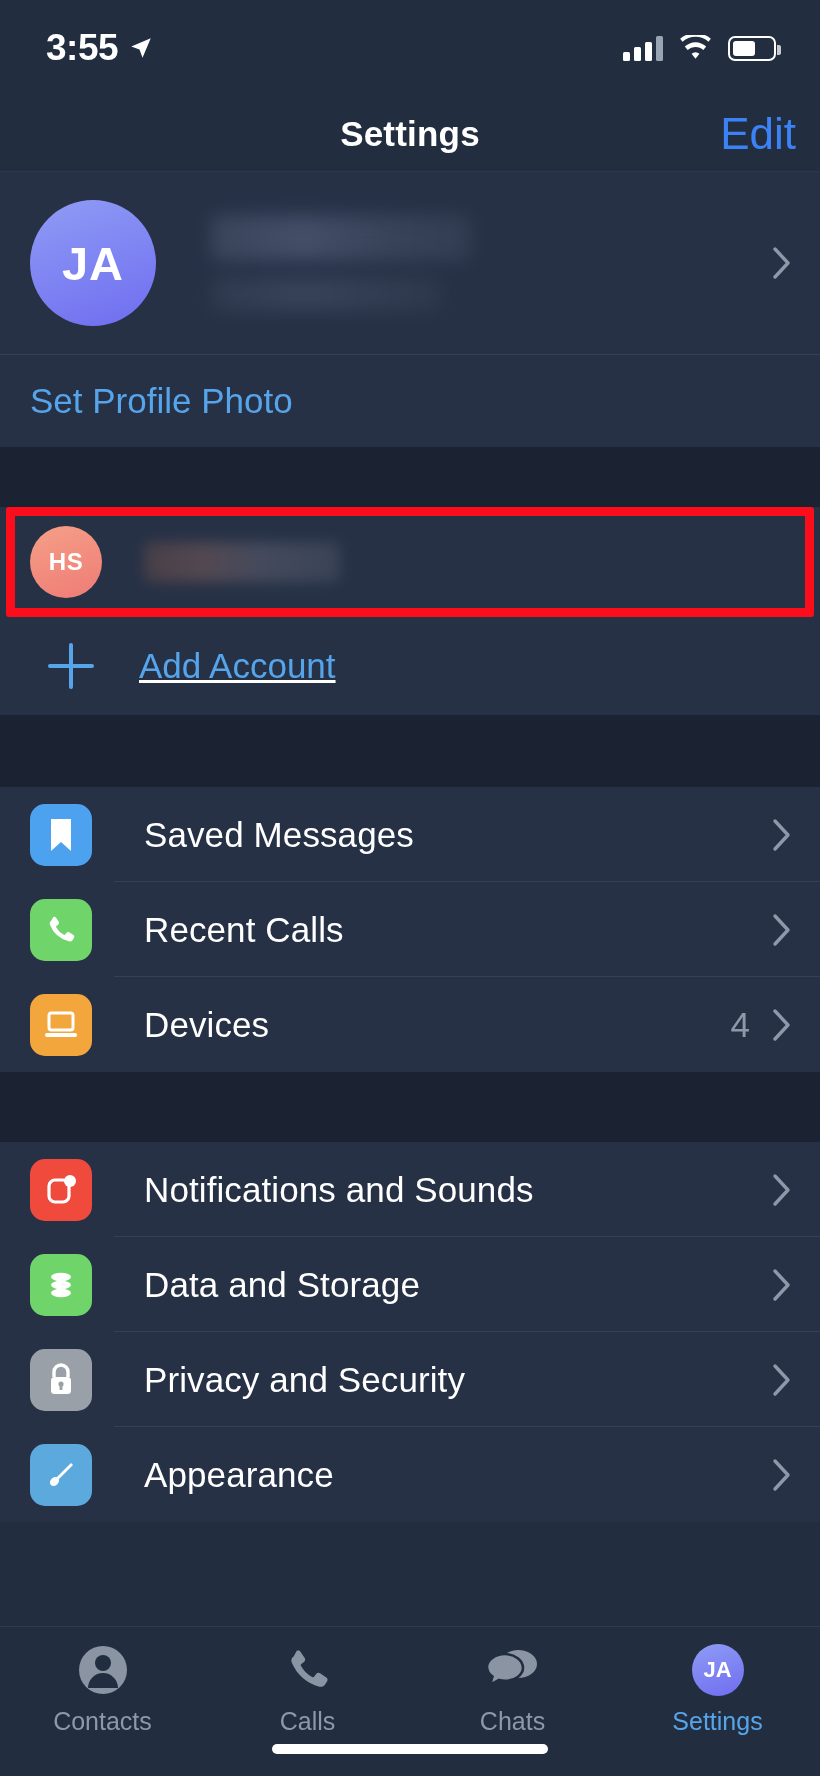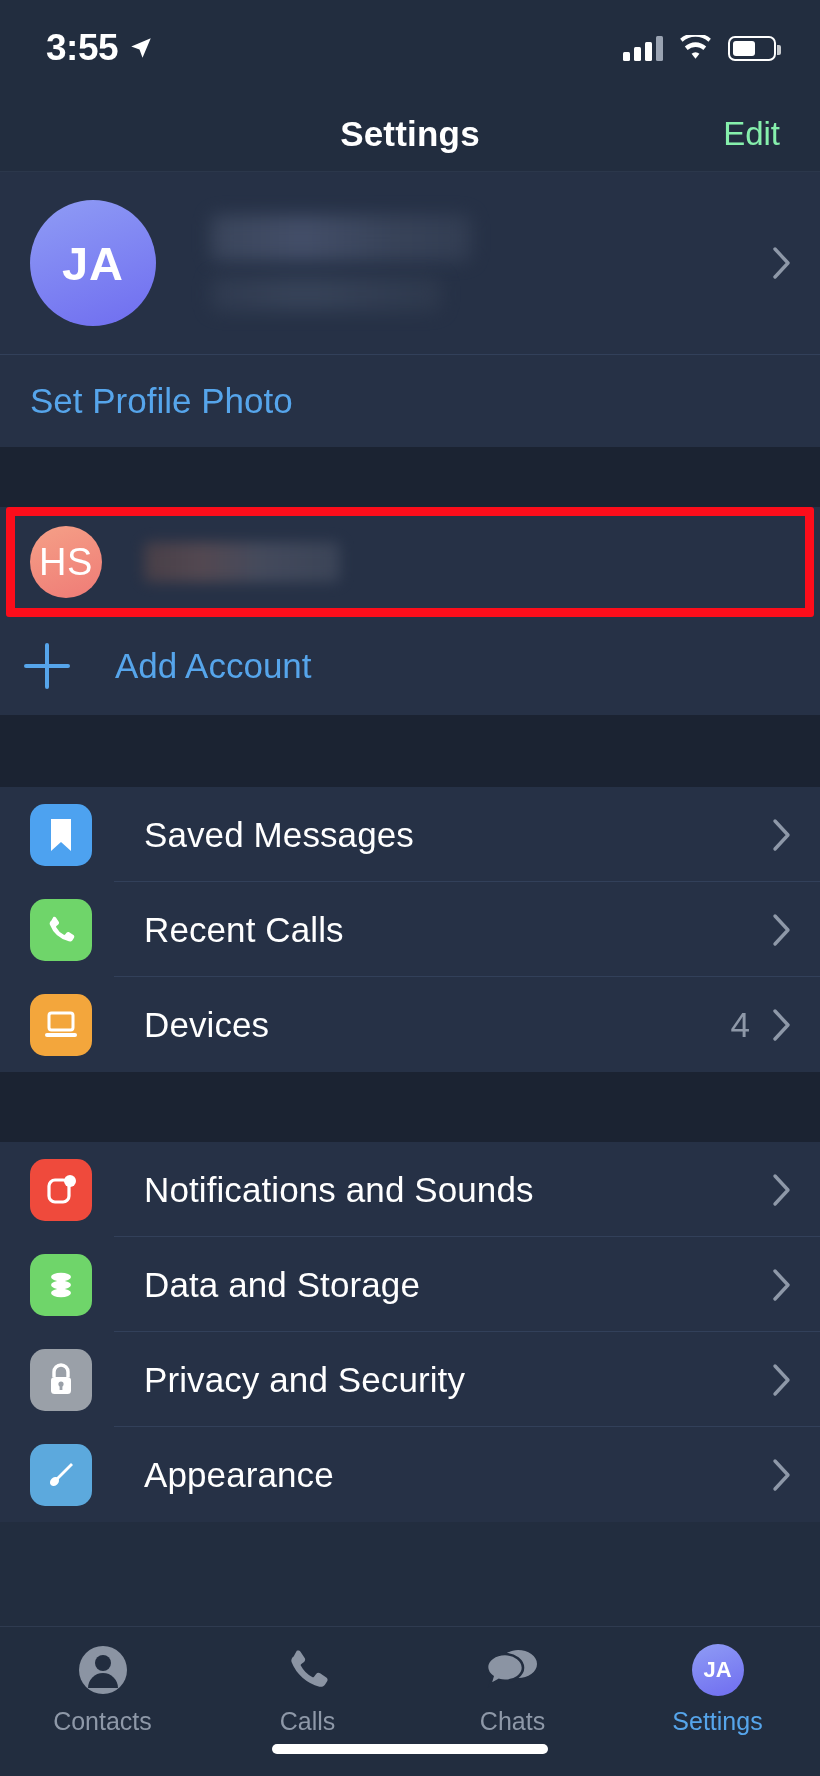--- a/index.html
+++ b/index.html
@@ -36,21 +36,21 @@
   .battery span { display:block; height:100%; width:58%; background:#fff; border-radius:3px; }
 
   
   .navbar {
     height:76px; flex:0 0 76px;
     display:flex; align-items:center; justify-content:center;
     position:relative; background:#222d3f;
     border-bottom:1px solid #2b374b;
   }
   .nav-title { font-size:35px; font-weight:bold; color:#fff; letter-spacing:.2px; }
-  .nav-edit { position:absolute; right:40px; font-size:33px; color:#86efac; }
+  .nav-edit { position:absolute; right:24px; font-size:44px; color:#3b82f6; }
 
   
   .group { background:#263146; }
   .gap { background:#1b2332; }
   .row {
     display:flex; align-items:center;
     height:85px; padding-left:30px; padding-right:28px;
     position:relative;
   }
   .sep { position:absolute; left:114px; right:0; bottom:0; height:1px; background:#32405a; }
@@ -77,33 +77,33 @@
 
   .setphoto-row { height:92px; }
   .setphoto { font-size:35px; color:#56a5eb; }
 
   
   .account-row { height:110px; padding-left:30px; }
   .avatar-sm {
     width:72px; height:72px; border-radius:50%;
     background:linear-gradient(160deg,#f5a087 0%, #ef7b76 100%);
     display:flex; align-items:center; justify-content:center;
-    font-size:38px; font-weight:normal; color:#fff; letter-spacing:.5px;
+    font-size:24px; font-weight:bold; color:#fff; letter-spacing:.5px;
     flex:0 0 72px;
   }
   .blur-acct { margin-left:42px; width:196px; height:40px; border-radius:5px;
     background:linear-gradient(90deg,#4a4048,#564a52 30%,#464c5e 60%,#3c4558);
     filter:blur(7px); opacity:.95; }
 
   .highlight-box {
     position:absolute; left:6px; right:6px; top:0; bottom:0;
     border:9px solid #fc0d1b; border-radius:3px; pointer-events:none;
   }
 
-  .add-row { height:98px; padding-left:24px; }
+  .add-row { height:98px; padding-left:48px;text-decoration:underline; }
   .plus { width:46px; height:46px; position:relative; flex:0 0 46px; }
   .plus::before, .plus::after { content:""; position:absolute; background:#56a5eb; border-radius:2px; }
   .plus::before { left:0; right:0; top:21px; height:4px; }
   .plus::after  { top:0; bottom:0; left:21px; width:4px; }
   .add-label { margin-left:45px; font-size:35px; color:#56a5eb; }
 
   
   .item { height:95px; }
   .icon-tile {
     width:62px; height:62px; border-radius:15px; flex:0 0 62px;

